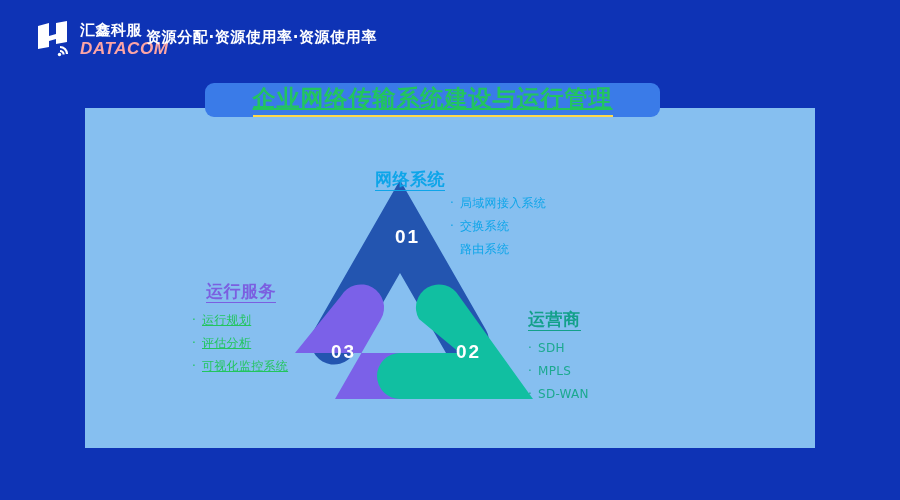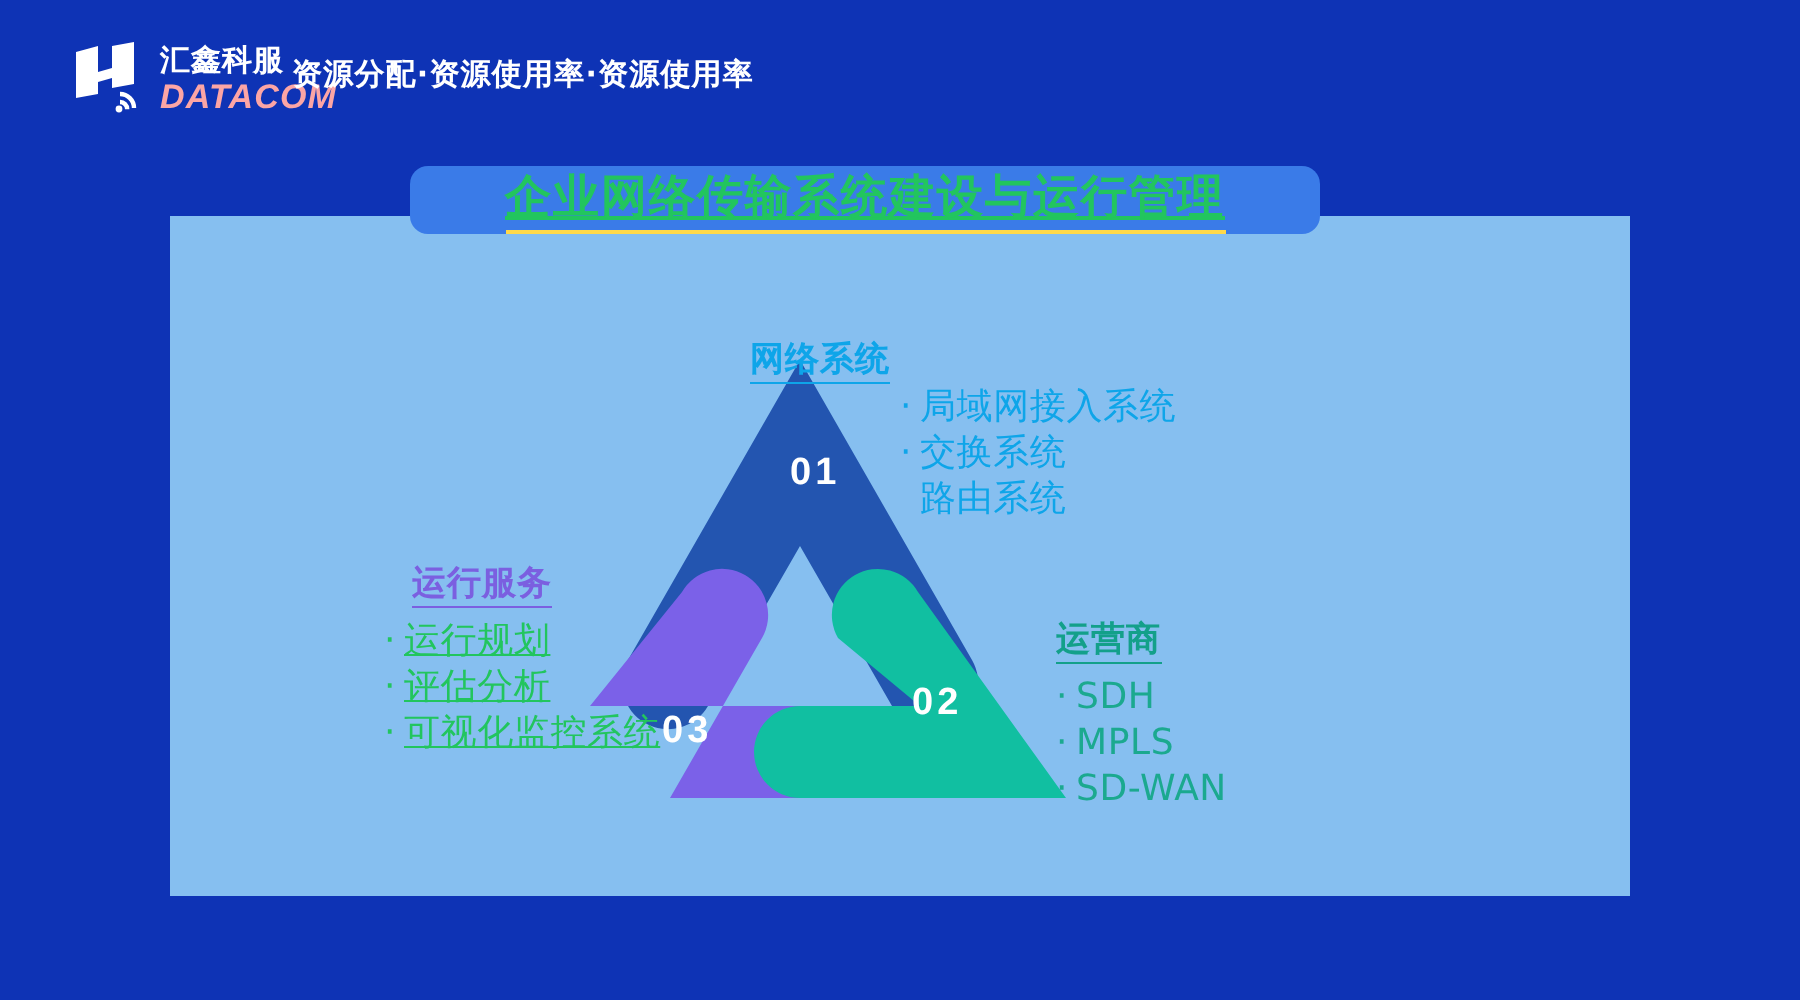--- a/index.html
+++ b/index.html
@@ -38,31 +38,31 @@
               color:#22c55e;font-size:23px;font-weight:bold;letter-spacing:1px;
               font-family:"DejaVu Sans","Liberation Sans",sans-serif;text-decoration:underline;}
   .title-text span{border-bottom:2px solid #FFD94A;padding-bottom:1px;}
 
   
   .tri{position:absolute;left:255px;top:178px;width:290px;height:225px;}
   .tri svg{display:block;}
   .num{position:absolute;color:#ffffff;font-weight:bold;font-size:19px;
        letter-spacing:2px;font-family:"Liberation Sans",sans-serif;}
   .num-01{left:140px;top:48px;}
-  .num-03{left:76px;top:177px;text-align:center;}
+  .num-03{left:76px;top:163px;text-align:center;}
   .num-02{left:201px;top:163px;}
 
   
   .blk{position:absolute;}
   .blk .hd{font-size:17px;font-weight:bold;letter-spacing:.5px;
            font-family:"DejaVu Sans","Liberation Sans",sans-serif;
            display:inline-block;}
   .blk .hd span{border-bottom:1.5px solid currentColor;padding-bottom:1px;}
   .blk ul{list-style:none;margin:6px 0 0 0;padding:0;}
-  .blk li{font-size:18px;line-height:23px;letter-spacing:.3px;
+  .blk li{font-size:12px;line-height:23px;letter-spacing:.3px;
           font-family:"DejaVu Sans","Liberation Sans",sans-serif;
           white-space:nowrap;}
   .blk li .dot{display:inline-block;width:10px;}
 
   
   .blk-net{left:355px;top:168px;color:#0ea5e9;margin-left:20px;}
   .blk-net .list{position:absolute;left:75px;top:18px;}
 
   
   .blk-op{left:528px;top:308px;color:#139C86;}

